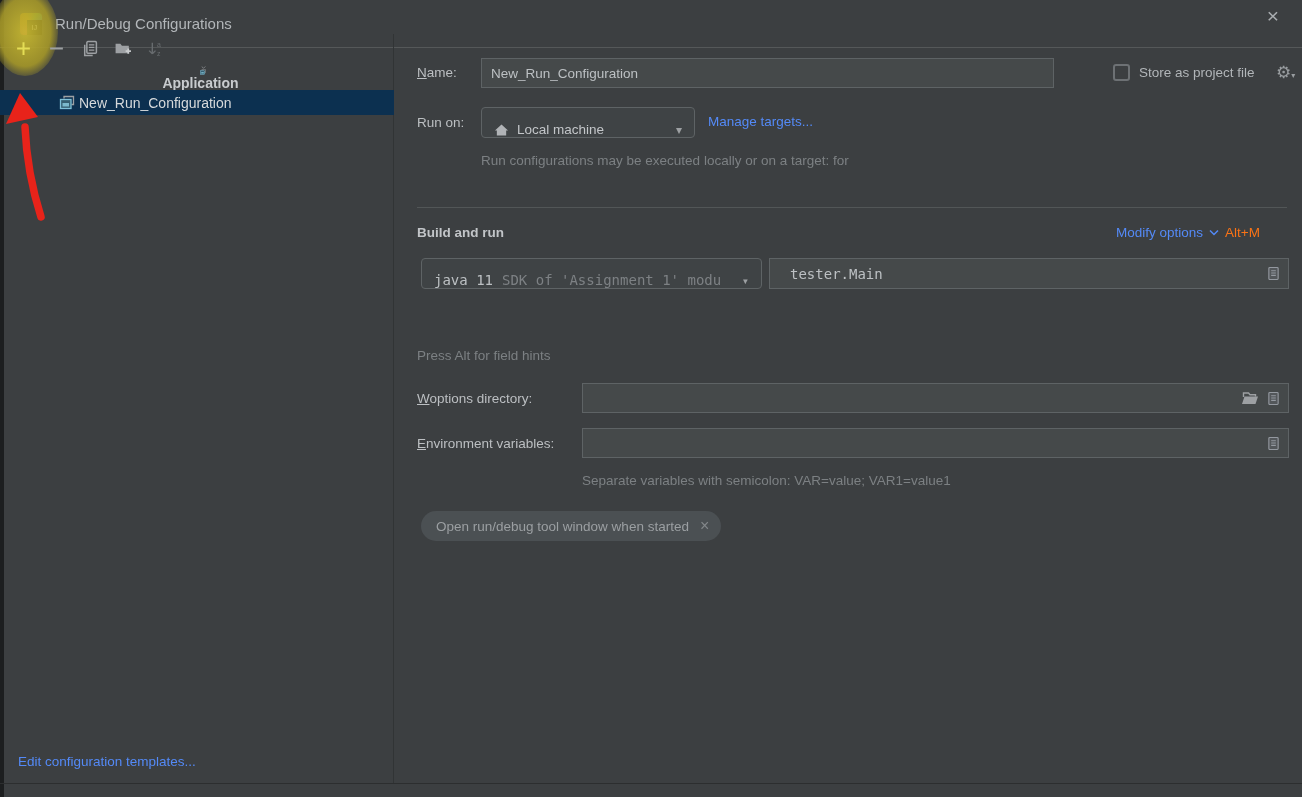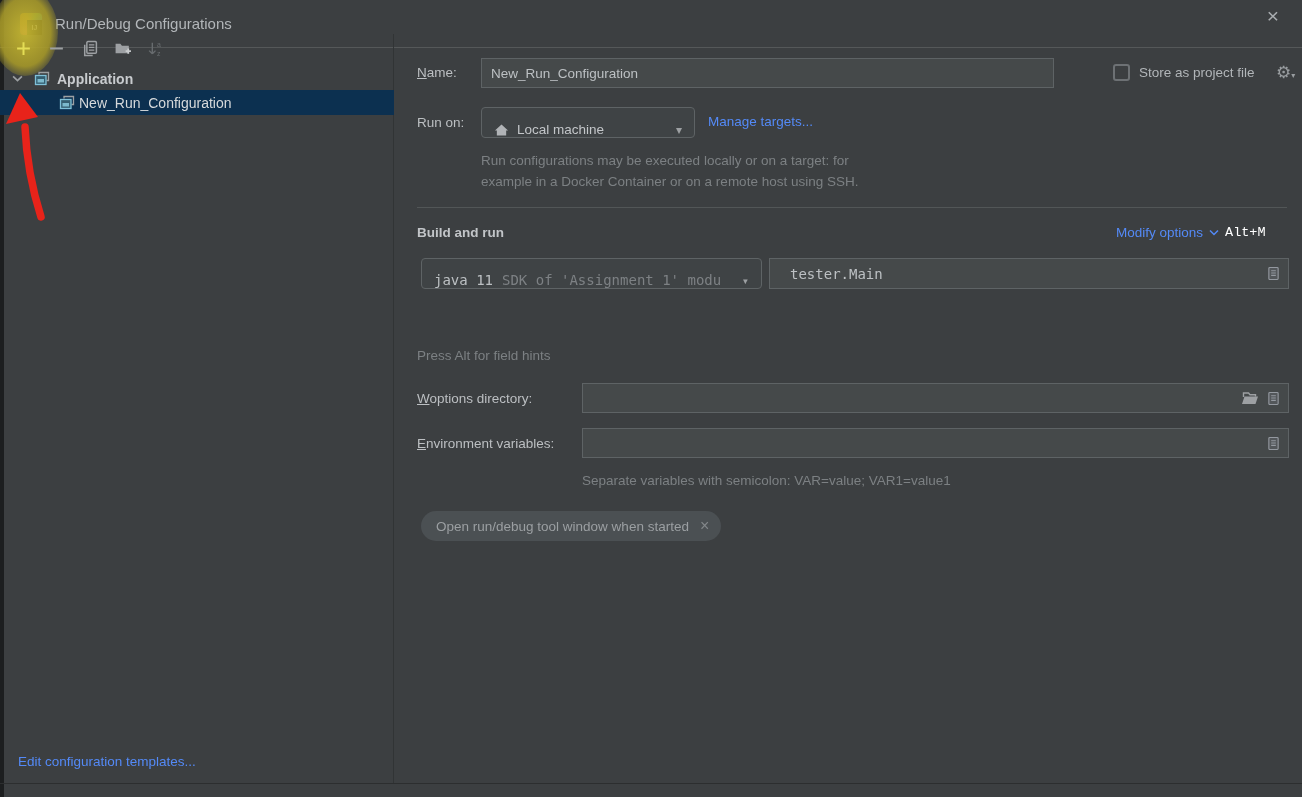--- a/index.html
+++ b/index.html
@@ -32,21 +32,21 @@
   .tb-btn { width:17px; height:17px; margin-right:16px; color:#9da0a3; position:relative; z-index:6; cursor:pointer; }
   .tb-btn svg { display:block; }
   .tb-plus { color:#e4dd55; }
   .tb-disabled { color:#686c6f; }
 
   .highlight-blob { position:absolute; left:-8px; top:-46px; width:66px; height:88px; z-index:5;
     border-radius:50%; pointer-events:none;
     background:radial-gradient(ellipse at 50% 50%, rgba(197,182,49,0.95) 0%, rgba(168,154,40,0.88) 55%, rgba(140,128,34,0) 78%); }
 
   .tree-row { position:absolute; left:0; width:394px; height:25px; display:flex; align-items:center; cursor:pointer; }
-  .tree-group { top:32px; }
+  .tree-group { top:32px;flex-direction:column; }
   .tree-item { top:56px; background:#0c3050; }
   .tree-chevron { margin-left:12px; width:11px; }
   .tree-icon { width:16px; height:16px; }
   .tree-group .tree-icon { margin-left:11px; }
   .tree-item .tree-icon { margin-left:59px; }
   .tree-group-label { margin-left:7px; font-weight:bold; font-size:14px; color:#c8cbce; }
   .tree-item-label { margin-left:4px; font-size:14px; color:#d6d9db; }
 
   .edit-templates { position:absolute; left:18px; top:720px; color:#548af7; cursor:pointer; }
 
@@ -80,21 +80,21 @@
   .gear small { font-size:8px; color:#989c9f; }
 
   .chip { position:absolute; height:30px; background:#4b5053; border-radius:15px;
     display:flex; align-items:center; padding:0 12px 0 15px; color:#9b9fa2; }
   .chip-x { margin-left:11px; color:#83878a; font-size:16px; cursor:pointer; }
 
   .footer-sep { position:absolute; left:0; right:0; top:783px; height:1px; background:#2c2e2f; }
 
   .section-title { position:absolute; font-weight:bold; color:#c2c5c8; }
   .modify-row { position:absolute; display:flex; align-items:center; gap:6px; }
-  .shortcut { color:#ffffff;font-family:Liberation Mono, monospace; }
+  .shortcut { color:#f97316; }
   .chev { display:inline-block; }
 </style>
 </head>
 <body>
 
 <div class="left-strip"></div>
 
 <div class="titlebar">
   <div class="logo">
     <div class="logo-inner">IJ</div>
@@ -180,21 +180,20 @@
   <div class="combo" style="left:86px; top:73px; width:214px; height:31px;">
     <svg width="15" height="14" viewBox="0 0 16 15" style="margin-right:8px;">
         <path d="M8 1.5 L15 8 h-2 v5.5 h-10 V8 h-2 Z" fill="#b0b3b6"></path>
       </svg>
     <span style="color:#c3c6c9;">Local machine</span>
     <span class="combo-arrow">▾</span>
   </div>
   <div class="abs link" style="left:313px; top:80px;">Manage targets...</div>
 
   <div class="hint" style="left:86px; top:119px;">Run configurations may be executed locally or on a target: for</div>
-  <div class="hint" style="left:86px; top:140px;">example in a Docker Container or on a remote host using SSH.</div>
 
   <div class="sep" style="left:22px; top:173px; width:870px;"></div>
 
   <div class="section-title" style="left:22px; top:191px;">Build and run</div>
   <div class="modify-row" style="left:721px; top:191px;">
     <span class="link">Modify options</span>
     <svg class="chev" width="10" height="7" viewBox="0 0 10 6">
         <path d="M1 1l4 4 4-4" stroke="#548af7" stroke-width="1.5" fill="none"></path>
       </svg>
     <span class="shortcut">Alt+M</span>

